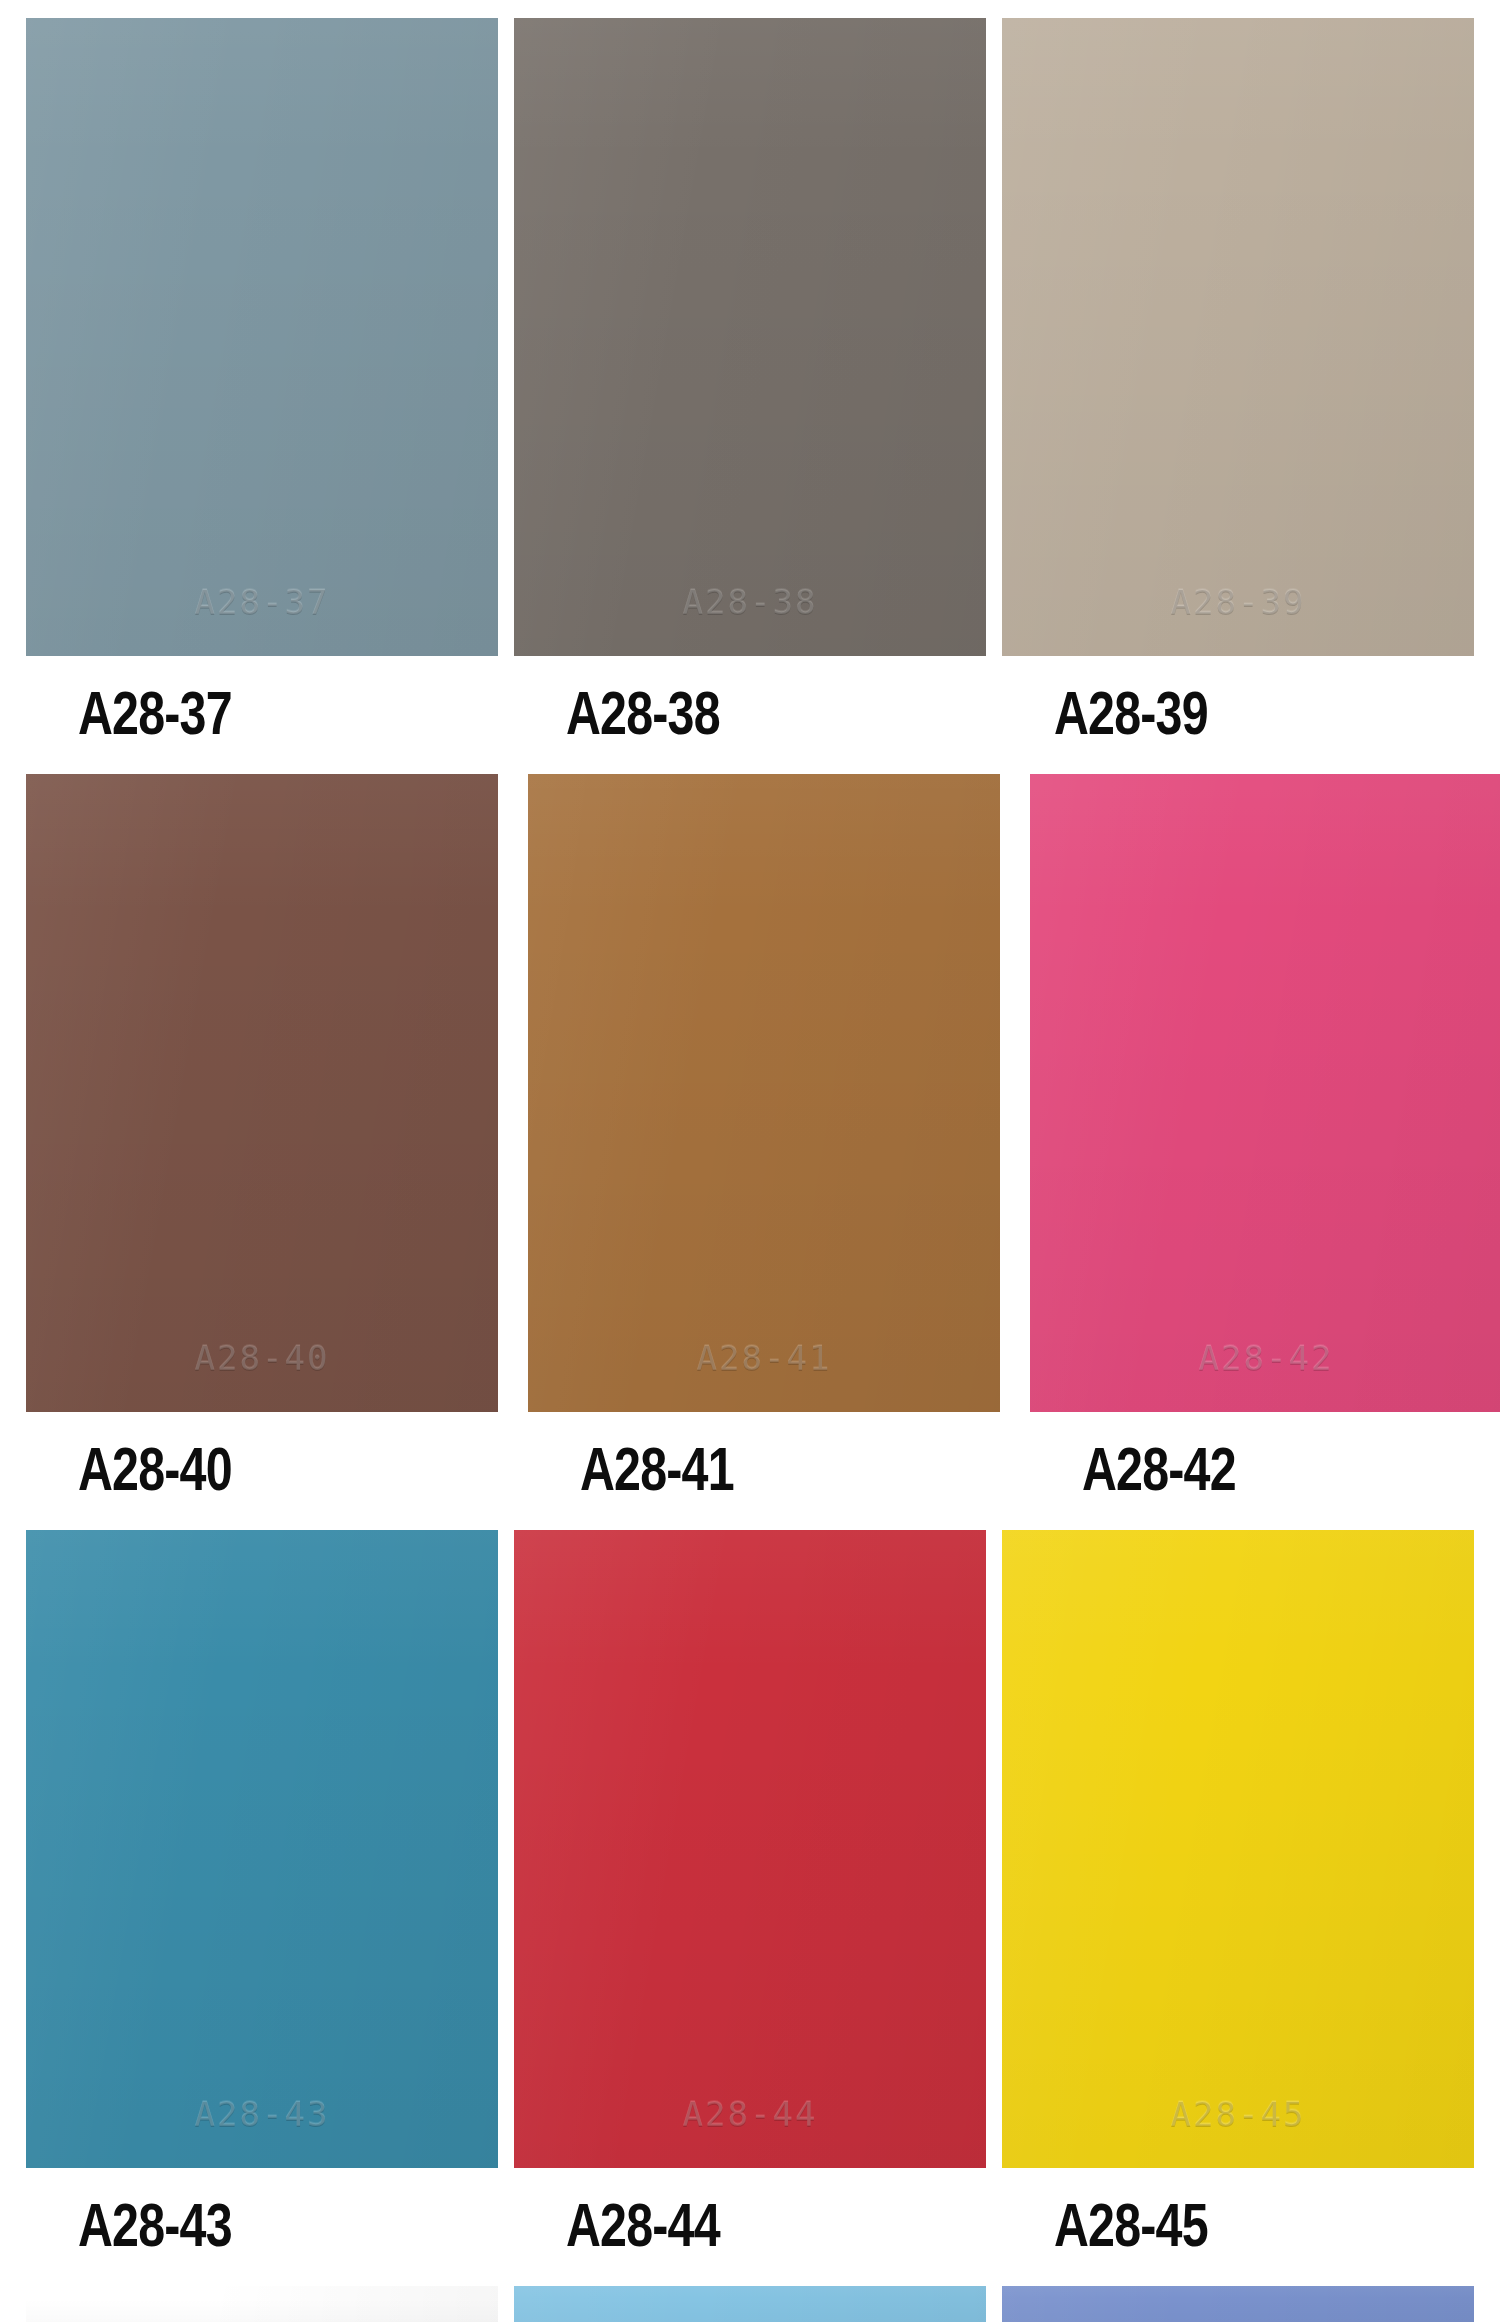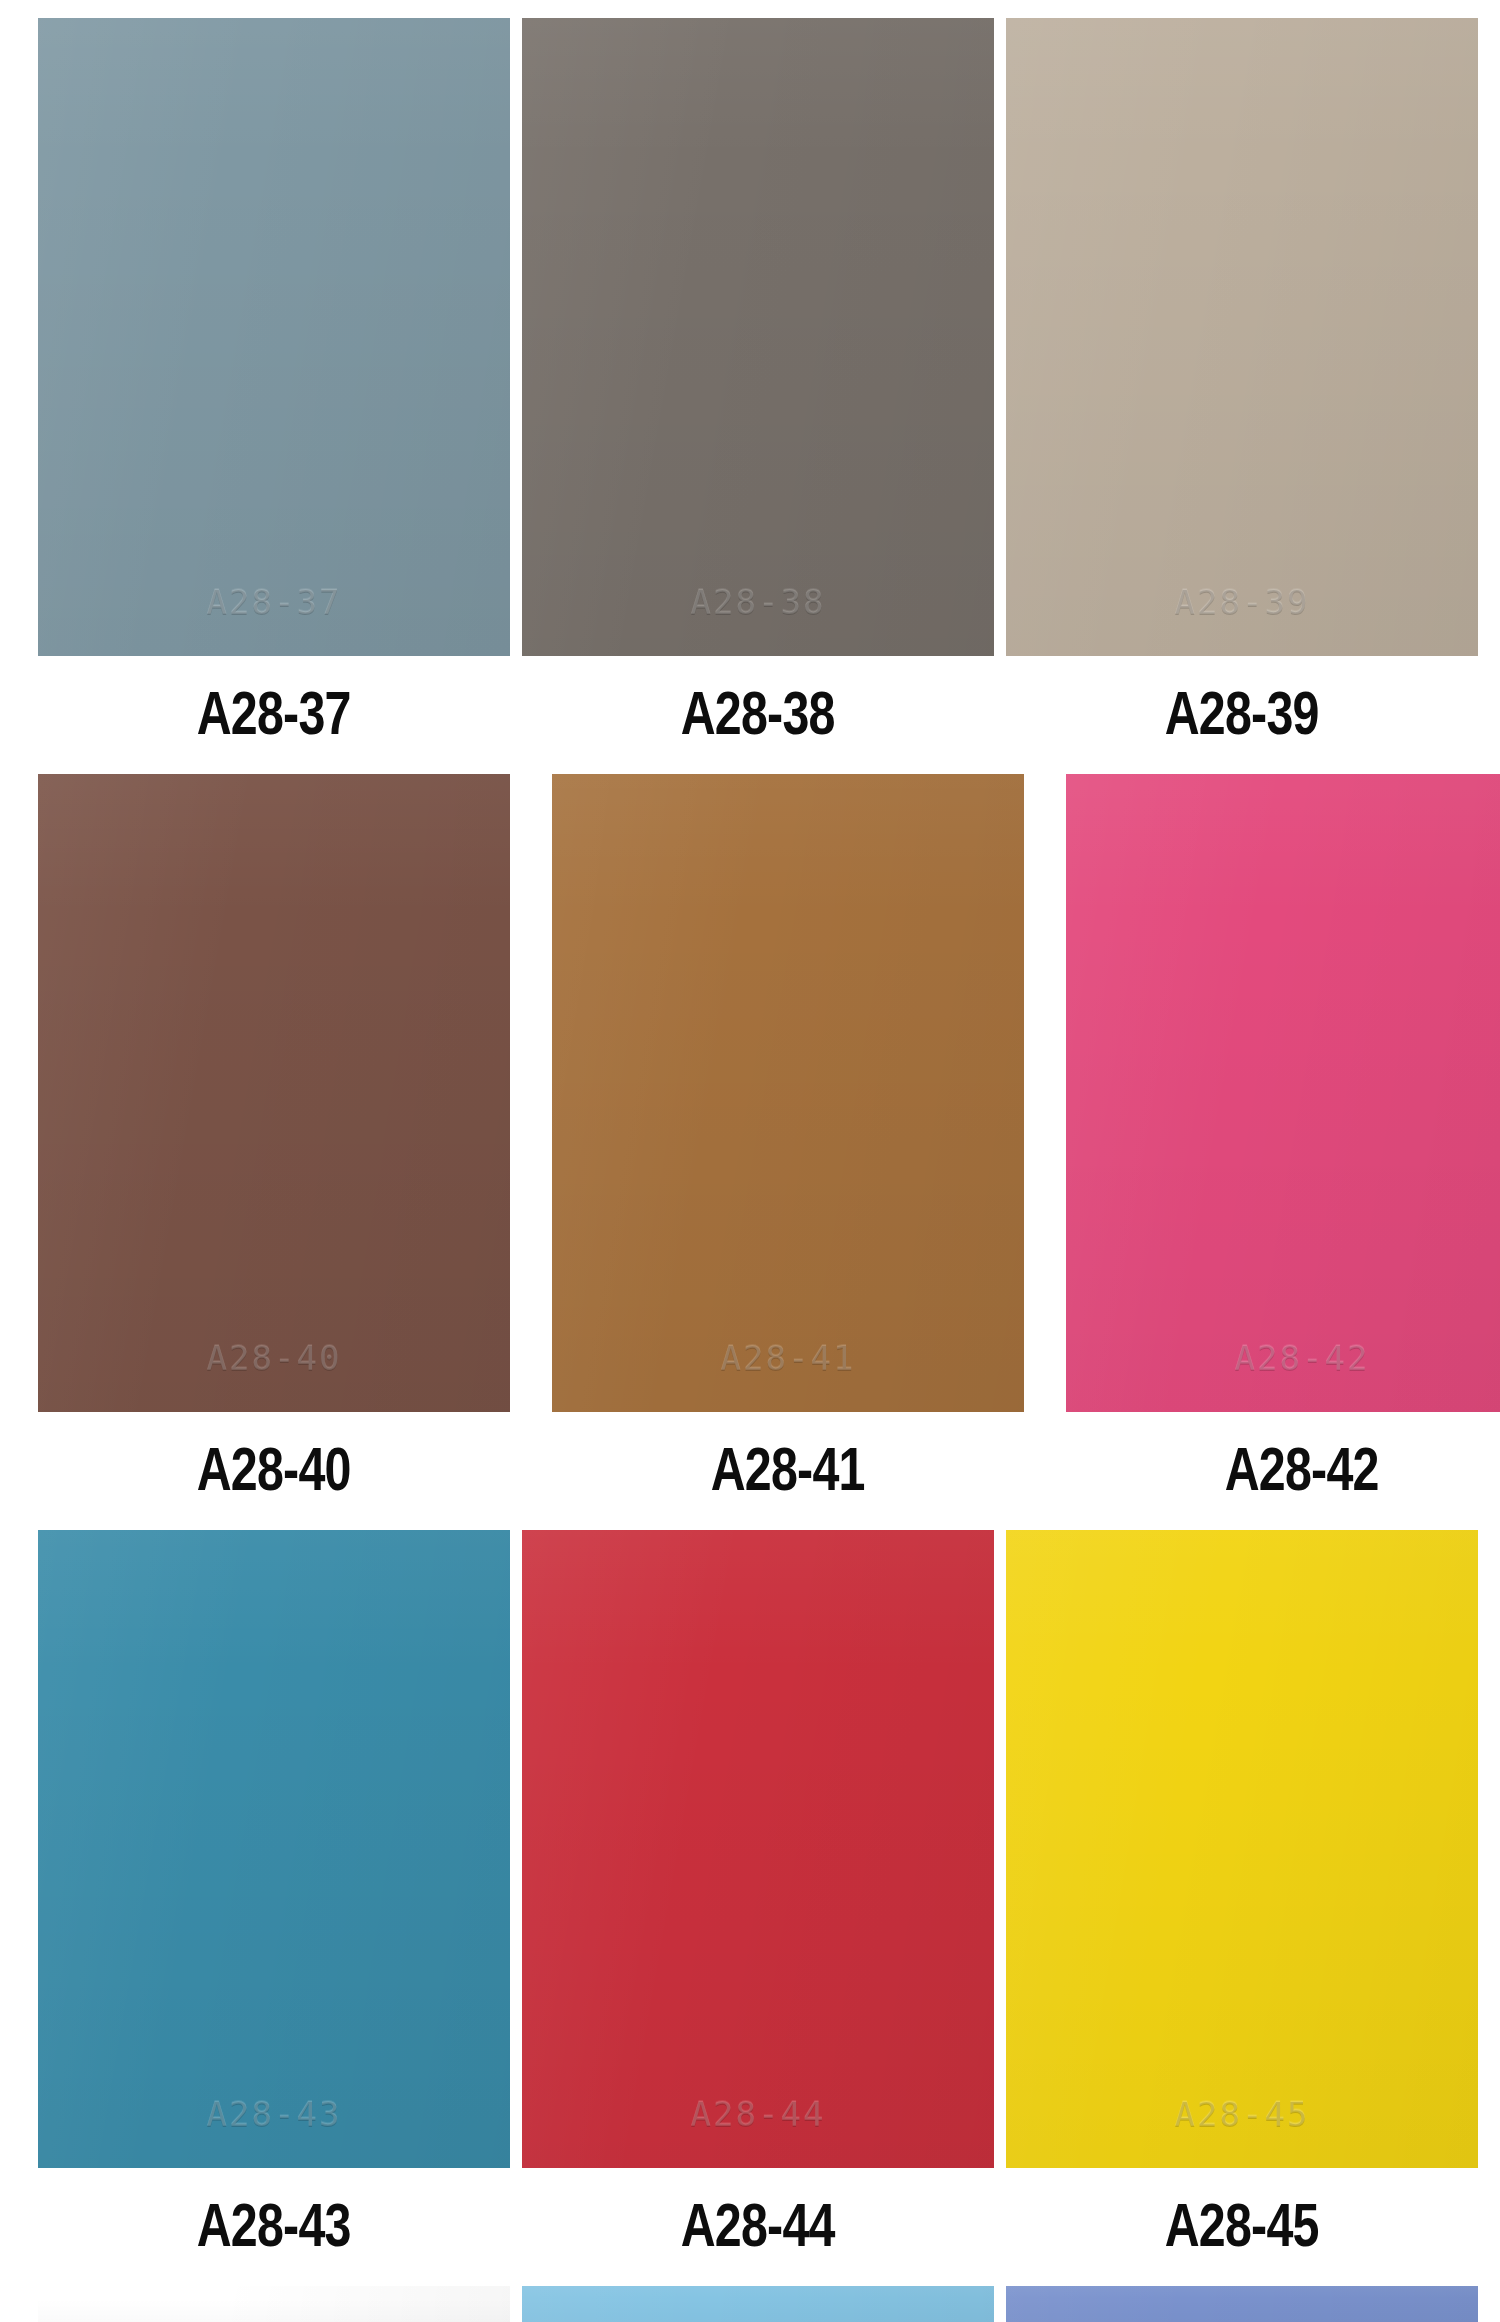--- a/index.html
+++ b/index.html
@@ -30,23 +30,21 @@
     justify-content: space-between;
     align-items: flex-start;
     width: 100%;
     box-sizing: border-box;
   }
 
   .swatch-cell {
     width: 472px;
     display: flex;
     flex-direction: column;
-    align-items: center;
     flex: 0 0 472px;
-    margin-left: 12px;
   }
 
   
   .swatch-chip {
     width: 472px;
     height: 638px;
     position: relative;
     overflow: hidden;
     box-sizing: border-box;
   }

